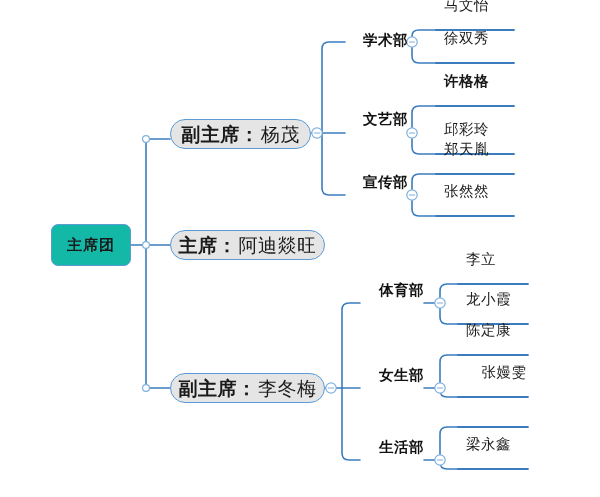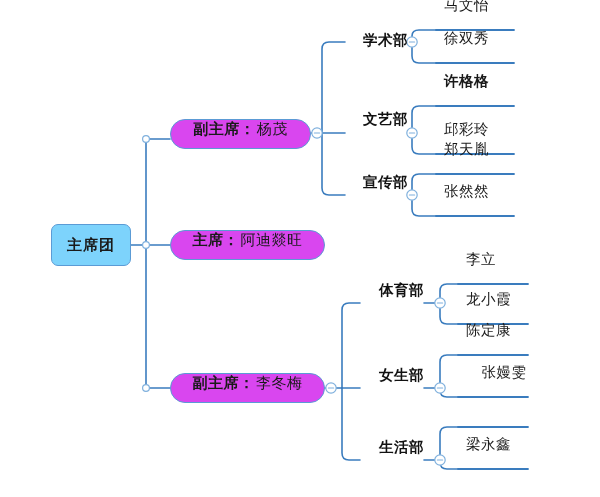--- a/index.html
+++ b/index.html
@@ -25,41 +25,41 @@
     pointer-events: none;
   }
 
   
   .node-root {
     position: absolute;
     box-sizing: border-box;
     display: flex;
     align-items: center;
     justify-content: center;
-    background: #7dd3fc;
+    background: #14b8a6;
     border: 1.4px solid #5b9bd5;
     border-radius: 7px;
     font-weight: bold;
     font-size: 15px;
     color: #1a1a1a;
     letter-spacing: 1px;
     white-space: nowrap;
   }
 
   
   .node-pill {
     position: absolute;
     box-sizing: border-box;
     display: flex;
-    align-items: flex-start;
+    align-items: flex-end;
     justify-content: center;
-    background: #d946ef;
+    background: #e5e5e5;
     border: 1.4px solid #5b9bd5;
     border-radius: 999px;
-    font-size: 15px;
+    font-size: 19px;
     color: #1a1a1a;
     white-space: nowrap;
     padding: 0 14px;
   }
   .node-pill .role {
     font-weight: bold;
     letter-spacing: .5px;
   }
   .node-pill .sep {
     font-weight: bold;

